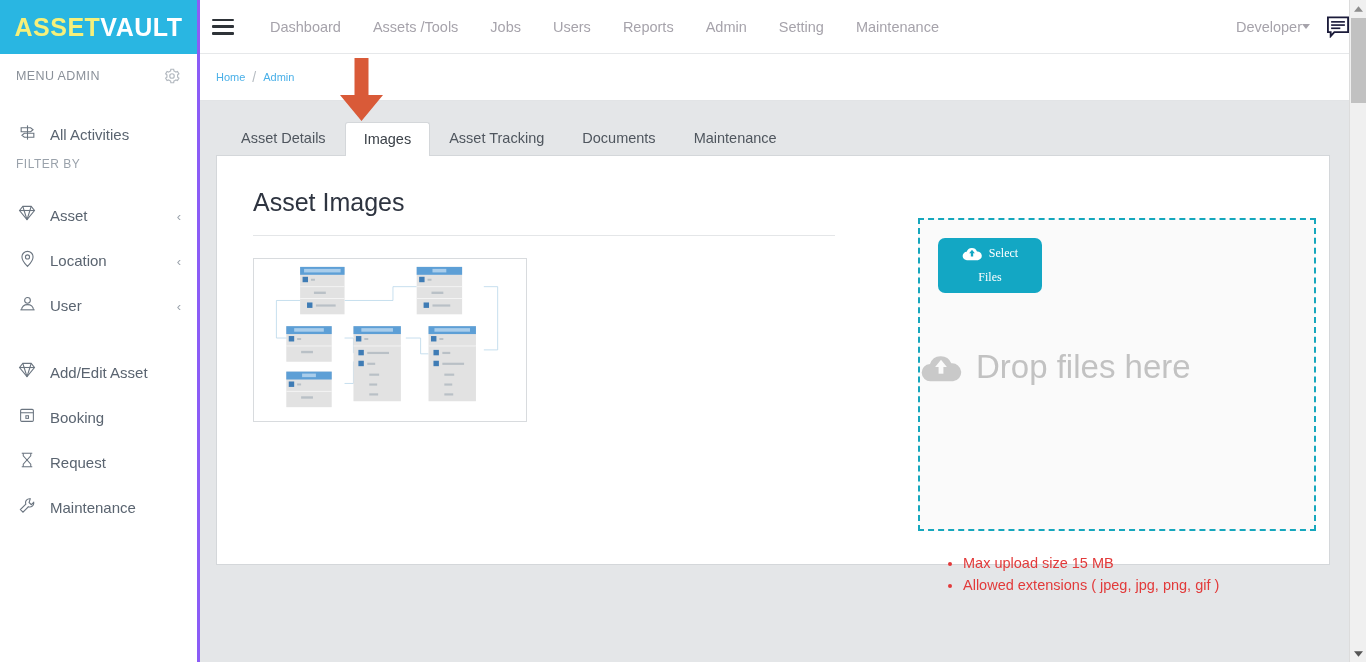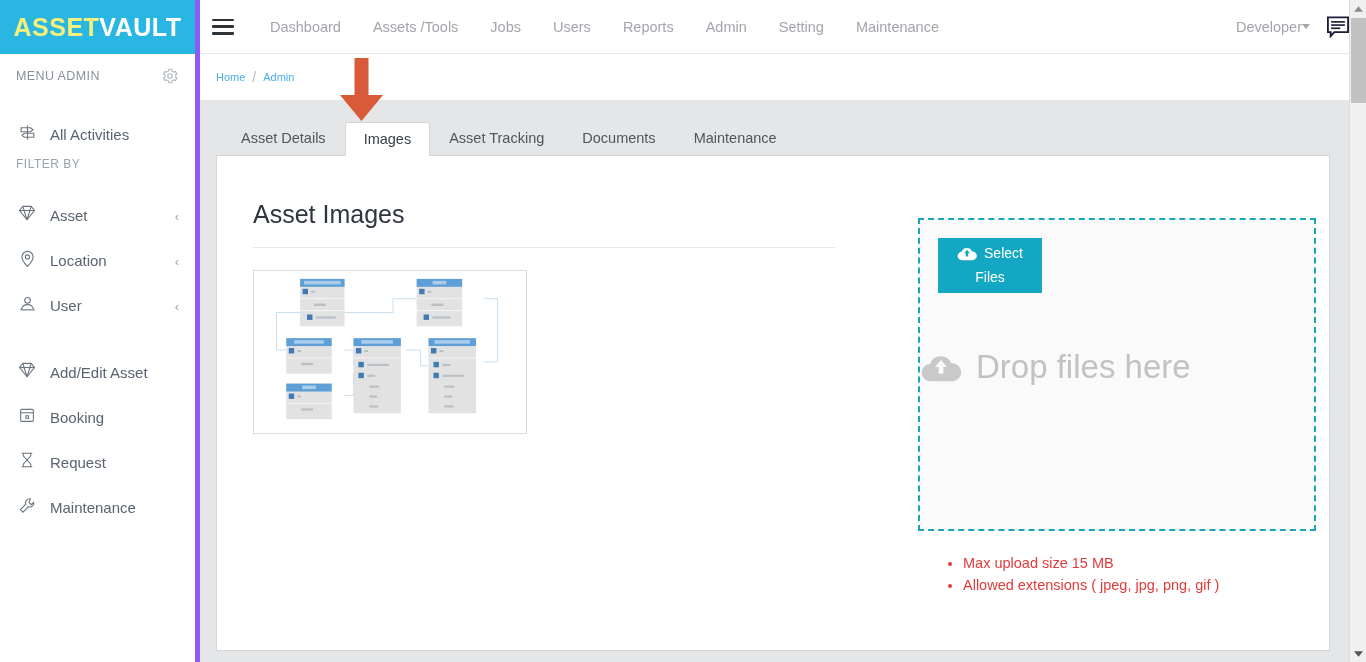--- a/index.html
+++ b/index.html
@@ -9,21 +9,21 @@
     background: #e4e6e8;
     overflow: hidden;
   }
   .app { position: relative; width: 1366px; height: 662px; }
 
   
   .sidebar {
     position: absolute; left: 0; top: 0;
     width: 200px; height: 662px;
     background: #ffffff;
-    border-right: 5px solid #8b5cf6;
+    border-right: 3px solid #8b5cf6;
   }
   .brand {
     height: 54px; background: #29b6e2;
     display: flex; align-items: center; justify-content: center;
   }
   .brand-text {
     font-size: 25px; font-weight: bold; letter-spacing: 0.5px;
     font-family: "Liberation Sans", sans-serif;
   }
   .brand-a { color: #f5f07a; }
@@ -118,21 +118,21 @@
     line-height: 18px;
   }
   .tab.active {
     background: #ffffff; border-color: #d4d7da;
     border-radius: 3px 3px 0 0; color: #3b4148;
     position: relative; top: 1px;
   }
 
   .panel {
     background: #ffffff; border: 1px solid #d4d7da;
-    height: 496px; position: relative; padding: 44px 36px;
+    height: 410px; position: relative; padding: 32px 36px;
   }
 
   .panel-title {
     font-size: 25px; color: #2e3440; font-weight: normal;
     margin-bottom: 18px;
   }
   .hr { height: 1px; background: #e4e6e8; width: 582px; }
 
   .thumb-wrap { margin-top: 22px; }
   .thumb {
@@ -142,23 +142,23 @@
 
   
   .dropzone {
     position: absolute; left: 701px; top: 62px;
     width: 398px; height: 313px;
     border: 2px dashed #16a7bd; background: #fafafa;
   }
   .select-files-btn {
     position: absolute; left: 18px; top: 18px;
     width: 104px; height: 55px; background: #13a7c4;
-    color: #ffffff; border: none; border-radius: 0;
-    font-size: 14px; cursor: pointer;
-    font-family: Liberation Sans, sans-serif;
+    color: #ffffff; border: none; border-radius: 7px;
+    font-size: 12px; cursor: pointer;
+    font-family: Liberation Serif, serif;
     display: flex; align-items: center; justify-content: center;
     flex-wrap: wrap; gap: 0 7px; padding: 4px 8px; line-height: 19px;
   }
   .cloud-sm { width: 20px; height: 15px; flex: 0 0 20px; }
   .sf-line1 { }
   .sf-line2 { width: 100%; text-align: center; }
 
   .drop-text {
     position: absolute; left: 0; right: 0; top: 128px;
     display: flex; align-items: center; 

